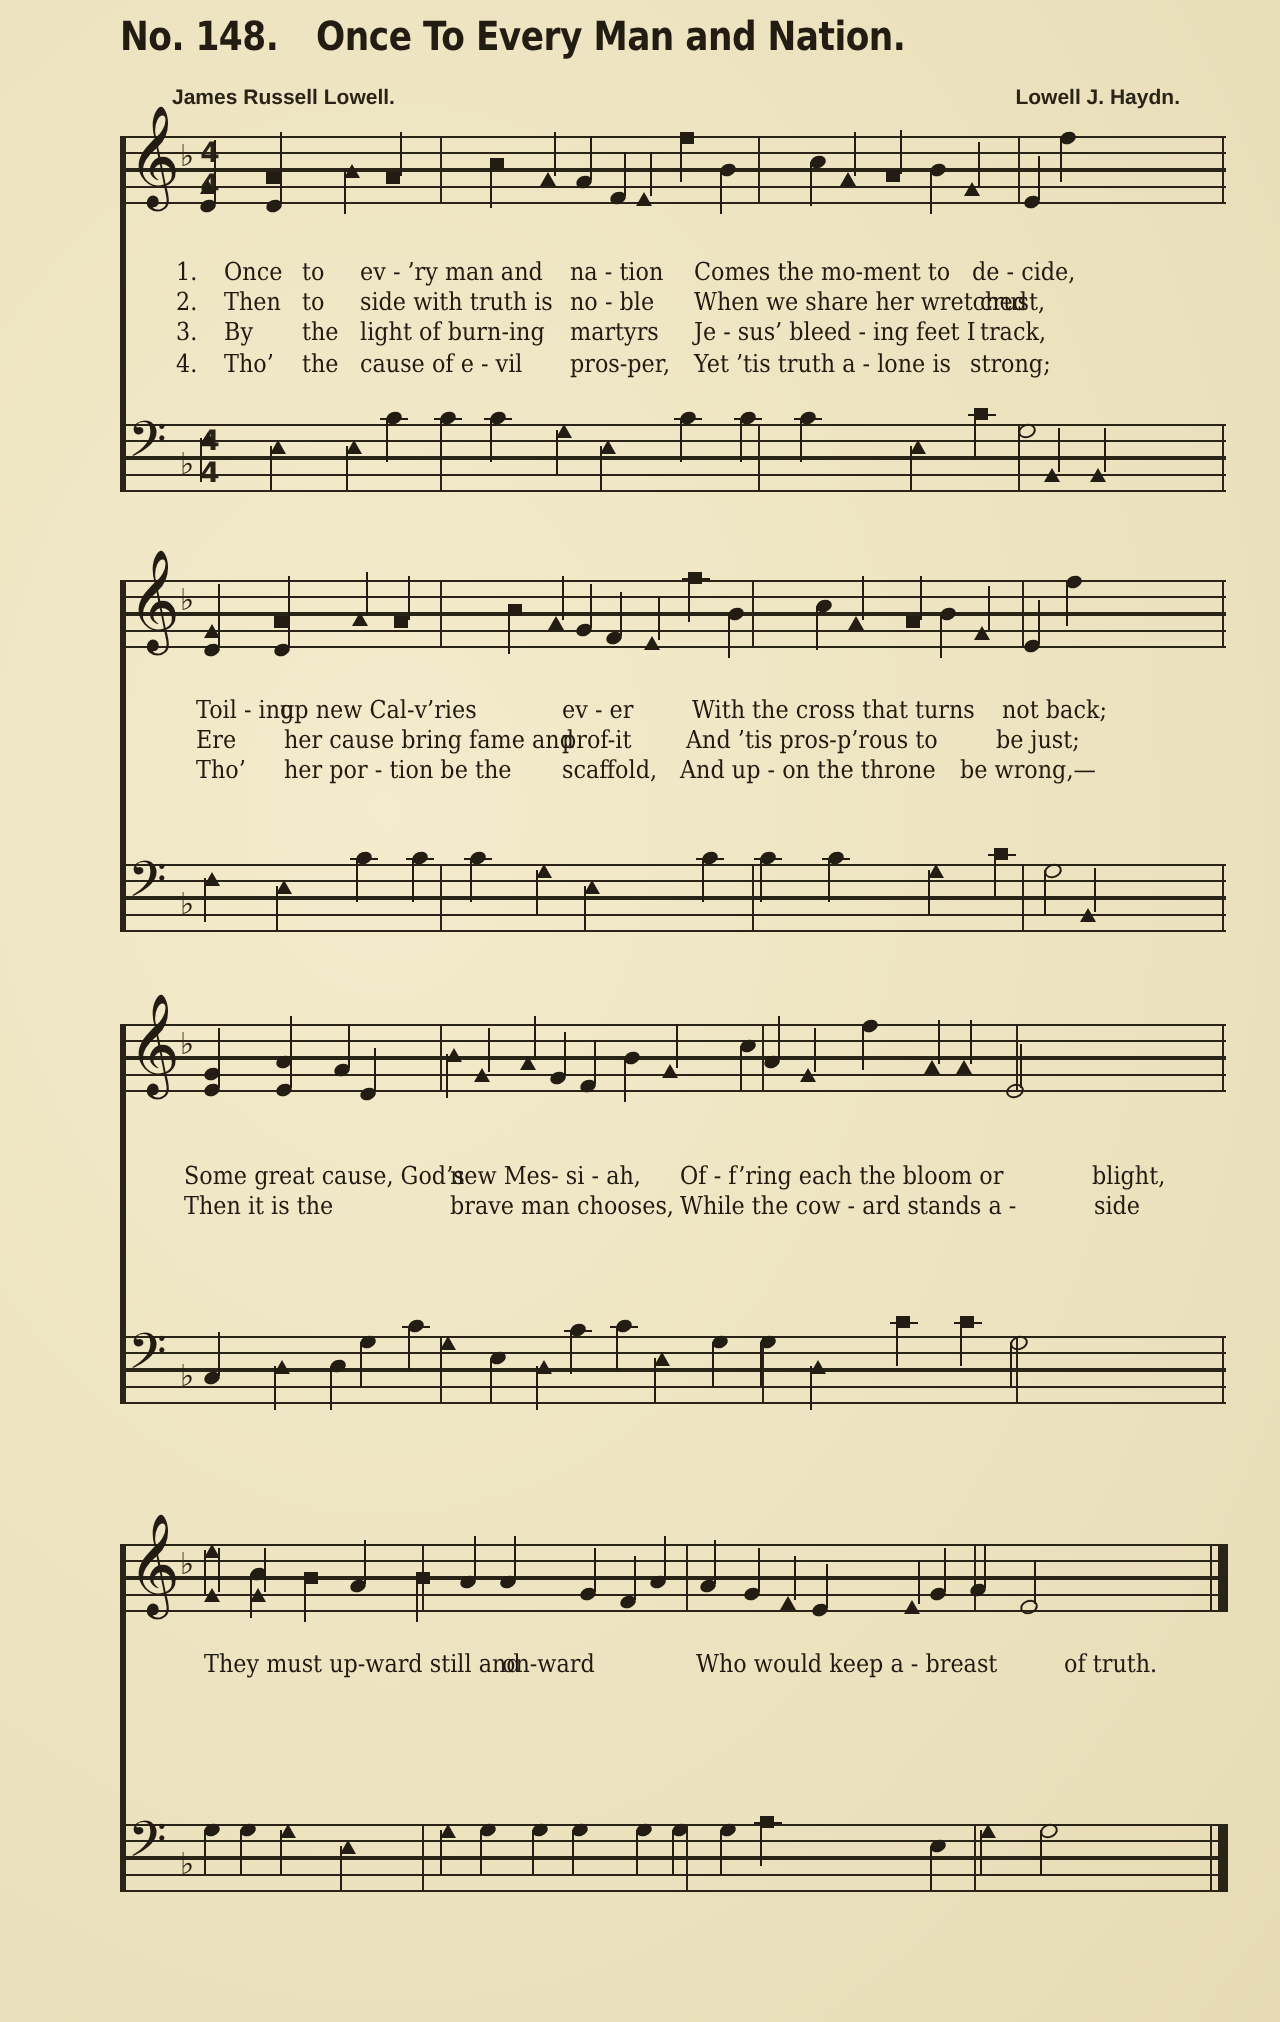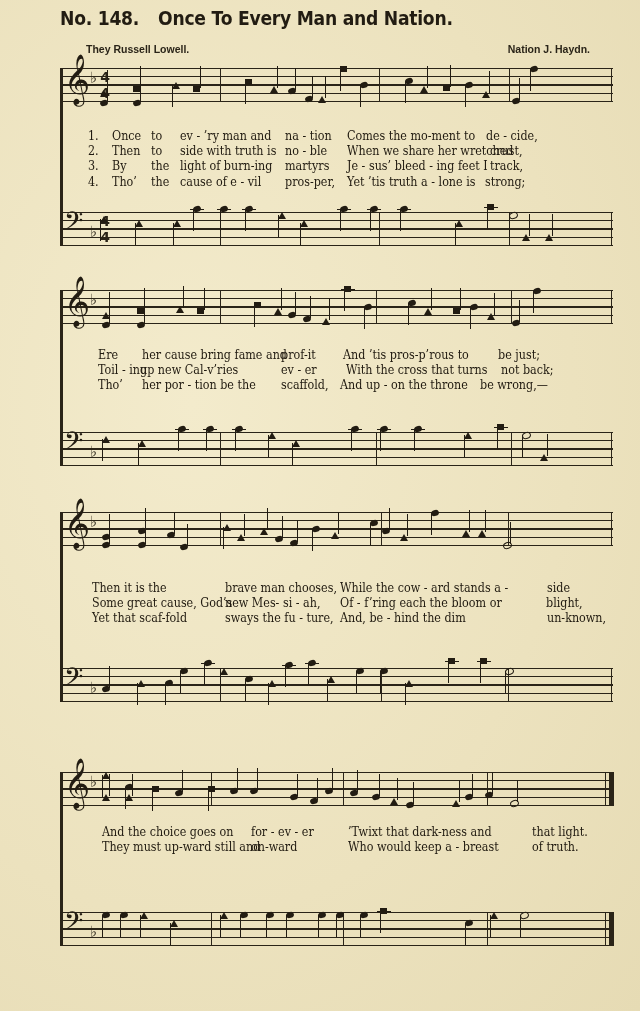--- a/index.html
+++ b/index.html
@@ -59,22 +59,22 @@
     .lyric-line { position: relative; height: 15.2px; white-space: nowrap; }
     .seg { position: absolute; top: 0; white-space: nowrap; transform: scaleX(0.9); transform-origin: left top; }
   </style>
 </head>
 <body>
 
 <div>
   <div class="header-title">
     <span class="num">No. 148.</span><span>Once To Every Man and Nation.</span>
   </div>
-  <div class="credit left">They Russell Lowell.</div>
-  <div class="credit right">Nation J. Haydn.</div>
+  <div class="credit left">James Russell Lowell.</div>
+  <div class="credit right">Lowell J. Haydn.</div>
 </div>
 
 <div id="score">
     <div class="system" style="top: 0px;">
       <div class="brace" style="top: 68px; height: 177px;"></div>
       <div class="staff" style="top: 68px;">
         <div class="line" style="top: 0px;"></div>
         <div class="line" style="top: 8.2px;"></div>
         <div class="line" style="top: 16.4px;"></div>
         <div class="line" style="top: 24.6px;"></div>
@@ -324,32 +324,32 @@
         <div class="note sq" style="left: 437px; top: -8px;"></div>
         <div class="ledger" style="left: 434px; top: -5px;"></div>
         <div class="stem" style="left: 437px; top: -5px; height: 22px;"></div>
         <div class="note open" style="left: 462px; top: 0px;"></div>
         <div class="stem" style="left: 462px; top: 3px; height: 22px;"></div>
         <div class="note tri" style="left: 480px; top: 22px;"></div>
         <div class="stem" style="left: 487px; top: 2px; height: 22px;"></div>
       </div>
       <div class="lyrics" style="top: 347px;">
         <div class="lyric-line">
+          <span class="seg" style="left: 38px;">Toil - ing</span>
+          <span class="seg" style="left: 80px;">up new Cal-v’ries</span>
+          <span class="seg" style="left: 221px;">ev - er</span>
+          <span class="seg" style="left: 286px;">With the cross that turns</span>
+          <span class="seg" style="left: 441px;">not back;</span>
+        </div>
+        <div class="lyric-line">
           <span class="seg" style="left: 38px;">Ere</span>
           <span class="seg" style="left: 82px;">her cause bring fame and</span>
           <span class="seg" style="left: 221px;">prof-it</span>
           <span class="seg" style="left: 283px;">And ’tis pros-p’rous to</span>
           <span class="seg" style="left: 438px;">be just;</span>
-        </div>
-        <div class="lyric-line">
-          <span class="seg" style="left: 38px;">Toil - ing</span>
-          <span class="seg" style="left: 80px;">up new Cal-v’ries</span>
-          <span class="seg" style="left: 221px;">ev - er</span>
-          <span class="seg" style="left: 286px;">With the cross that turns</span>
-          <span class="seg" style="left: 441px;">not back;</span>
         </div>
         <div class="lyric-line">
           <span class="seg" style="left: 38px;">Tho’</span>
           <span class="seg" style="left: 82px;">her por - tion be the</span>
           <span class="seg" style="left: 221px;">scaffold,</span>
           <span class="seg" style="left: 280px;">And up - on the throne</span>
           <span class="seg" style="left: 420px;">be wrong,—</span>
         </div>
       </div>
     </div>
@@ -455,36 +455,30 @@
         <div class="ledger" style="left: 385px; top: -7px;"></div>
         <div class="stem" style="left: 388px; top: -7px; height: 22px;"></div>
         <div class="note sq" style="left: 420px; top: -10px;"></div>
         <div class="ledger" style="left: 417px; top: -7px;"></div>
         <div class="stem" style="left: 420px; top: -7px; height: 22px;"></div>
         <div class="note open" style="left: 445px; top: 0px;"></div>
         <div class="stem" style="left: 445px; top: 3px; height: 22px;"></div>
       </div>
       <div class="lyrics" style="top: 580px;">
         <div class="lyric-line">
+          <span class="seg" style="left: 32px;">Some great cause, God’s</span>
+          <span class="seg" style="left: 165px;">new Mes- si - ah,</span>
+          <span class="seg" style="left: 280px;">Of - f’ring each the bloom or</span>
+          <span class="seg" style="left: 486px;">blight,</span>
+        </div>
+        <div class="lyric-line">
           <span class="seg" style="left: 32px;">Then it is the</span>
           <span class="seg" style="left: 165px;">brave man chooses,</span>
           <span class="seg" style="left: 280px;">While the cow - ard stands a -</span>
           <span class="seg" style="left: 487px;">side</span>
-        </div>
-        <div class="lyric-line">
-          <span class="seg" style="left: 32px;">Some great cause, God’s</span>
-          <span class="seg" style="left: 165px;">new Mes- si - ah,</span>
-          <span class="seg" style="left: 280px;">Of - f’ring each the bloom or</span>
-          <span class="seg" style="left: 486px;">blight,</span>
-        </div>
-        <div class="lyric-line">
-          <span class="seg" style="left: 32px;">Yet that scaf-fold</span>
-          <span class="seg" style="left: 165px;">sways the fu - ture,</span>
-          <span class="seg" style="left: 280px;">And, be - hind the dim</span>
-          <span class="seg" style="left: 487px;">un-known,</span>
         </div>
       </div>
     </div>
     <div class="system" style="top: 0px;">
       <div class="brace" style="top: 772px; height: 173px;"></div>
       <div class="staff" style="top: 772px;">
         <div class="line" style="top: 0px;"></div>
         <div class="line" style="top: 8.2px;"></div>
         <div class="line" style="top: 16.4px;"></div>
         <div class="line" style="top: 24.6px;"></div>
@@ -577,26 +571,20 @@
         <div class="stem" style="left: 320px; top: -1px; height: 22px;"></div>
         <div class="note" style="left: 405px; top: 8px;"></div>
         <div class="stem" style="left: 405px; top: 11px; height: 22px;"></div>
         <div class="note tri" style="left: 430px; top: 0px;"></div>
         <div class="stem" style="left: 430px; top: 3px; height: 22px;"></div>
         <div class="note open" style="left: 460px; top: 0px;"></div>
         <div class="stem" style="left: 460px; top: 3px; height: 22px;"></div>
       </div>
       <div class="lyrics" style="top: 824px;">
         <div class="lyric-line">
-          <span class="seg" style="left: 42px;">And the choice goes on</span>
-          <span class="seg" style="left: 191px;">for - ev - er</span>
-          <span class="seg" style="left: 288px;">’Twixt that dark-ness and</span>
-          <span class="seg" style="left: 472px;">that light.</span>
-        </div>
-        <div class="lyric-line">
           <span class="seg" style="left: 42px;">They must up-ward still and</span>
           <span class="seg" style="left: 191px;">on-ward</span>
           <span class="seg" style="left: 288px;">Who would keep a - breast</span>
           <span class="seg" style="left: 472px;">of truth.</span>
         </div>
       </div>
     </div>
   </div>
 
 </body></html>

